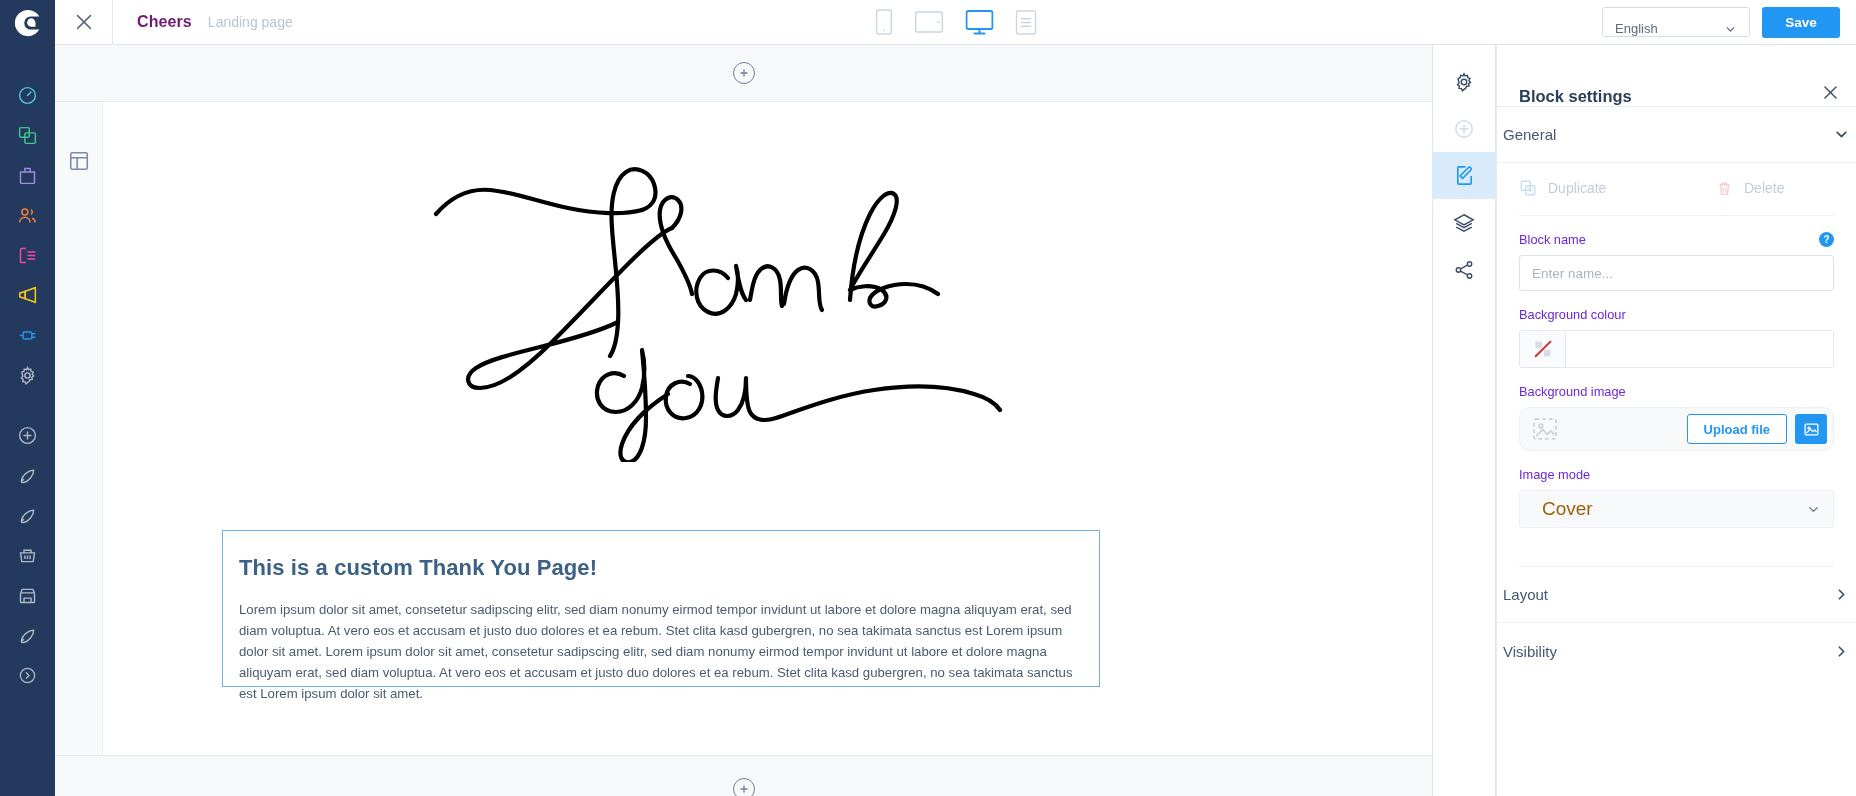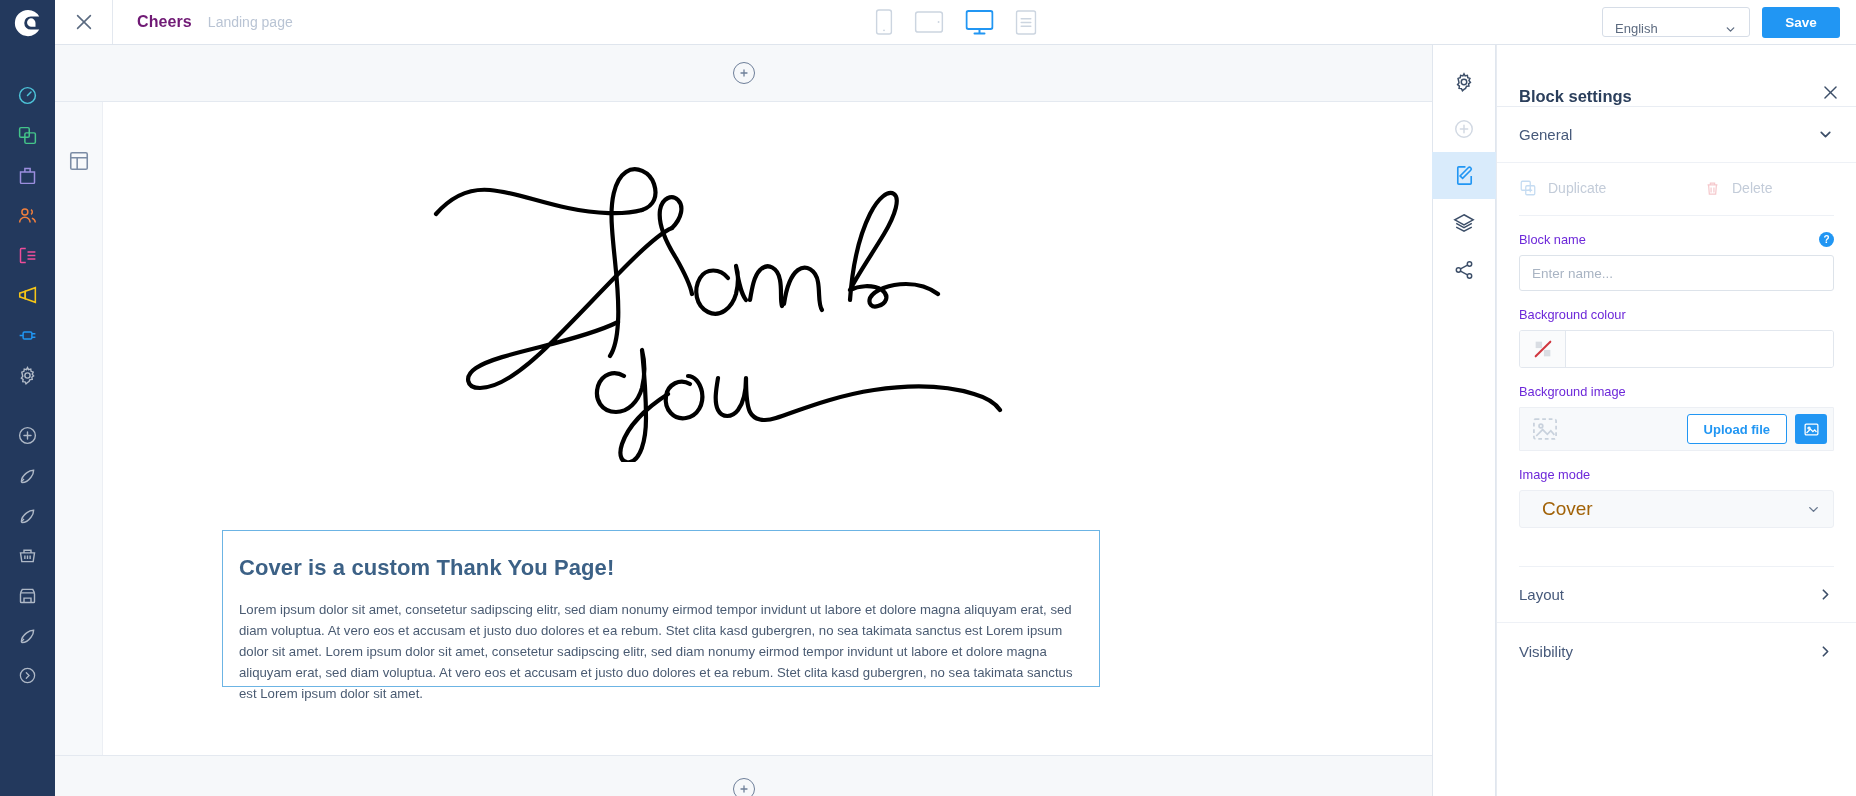--- a/index.html
+++ b/index.html
@@ -176,31 +176,31 @@
   }
   .panel-head {
     height: 62px;
     display: flex; align-items: flex-end; justify-content: space-between;
     padding: 0 16px 0 22px;
     border-bottom: 1px solid #e9edf3;
   }
   .panel-title { font-size: 16.5px; font-weight: bold; color: #2b3f5c; }
   .panel-close { cursor: pointer; }
   .section-row {
-    height: 56px; padding: 0 22px;
+    height: 56px; padding: 0 6px;
     display: flex; align-items: center; justify-content: space-between;
     cursor: pointer;
     border-bottom: 1px solid #eef1f6;
   }
   .section-row.noborder { border-bottom: none; }
   .section-label { font-size: 15px; color: #46597a; }
   .panel-body { padding: 0 22px; }
   .dupdel {
     display: flex; align-items: center;
-    gap: 0;
+    gap: 12px;
     padding: 16px 0 18px 0;
     border-bottom: 1px solid #eef1f6;
   }
   .dupdel-item {
     display: flex; align-items: center; gap: 11px;
     cursor: default;
   }
   .dupdel-item:first-child { width: 185px; }
   .dupdel-label { font-size: 14px; color: #c3ccd9; }
   .field { padding-top: 16px; }
@@ -237,21 +237,21 @@
     display: flex; align-items: center; justify-content: center;
     cursor: pointer;
   }
   .color-value {
     flex: 1; background: #fff;
   }
   .bgimg-row {
     display: flex; align-items: center;
     width: 100%; height: 44px;
     background: #f7f9fb;
-    border: 1px solid #eceff4; border-radius: 1px;
+    border: 1px solid #eceff4; border-radius: 11px;
     padding: 0 6px 0 10px;
     gap: 8px;
   }
   .bgimg-thumb { width: 30px; height: 28px; flex-shrink: 0; }
   .bgimg-spacer { flex: 1; }
   .upload-btn {
     height: 30px; padding: 0 16px;
     border: 1px solid #2196f3; border-radius: 3px;
     background: #fff; color: #2196f3;
     font-size: 13px; font-weight: bold;
@@ -481,21 +481,21 @@
               <path d="M422 168 C424 140 430 106 442 82 C450 66 460 58 466 62 C472 66 468 82 456 102 C444 122 430 142 422 158 C430 154 444 152 454 158 C462 164 458 172 450 174 C444 176 440 172 442 166 C446 158 462 152 478 152 C492 152 502 156 510 162"></path>
 
               <path d="M196 244 C186 238 174 242 170 254 C166 268 174 280 188 280 C200 280 210 270 214 256 C218 240 216 226 214 218 C216 238 218 262 218 286 C218 310 212 328 202 330 C194 332 190 324 194 312 C200 294 218 276 240 262"></path>
               <path d="M262 252 C252 246 240 252 238 264 C236 278 246 288 258 286 C270 284 276 272 274 260 C272 250 266 244 260 244"></path>
               <path d="M290 246 C288 258 286 270 290 278 C294 286 304 286 310 278 C316 270 318 256 318 246 C318 258 318 272 322 280 C326 288 336 290 348 286 C372 278 406 264 446 258 C486 252 520 254 546 262 C560 266 568 272 572 278"></path>
             </g>
           </svg>
         </div>
 
         <div class="content-block">
-          <div class="block-h1">Cover is a custom Thank You Page!</div>
+          <div class="block-h1">This is a custom Thank You Page!</div>
           <div class="block-p">Lorem ipsum dolor sit amet, consetetur sadipscing elitr, sed diam nonumy eirmod tempor invidunt ut labore et dolore magna aliquyam erat, sed diam voluptua. At vero eos et accusam et justo duo dolores et ea rebum. Stet clita kasd gubergren, no sea takimata sanctus est Lorem ipsum dolor sit amet. Lorem ipsum dolor sit amet, consetetur sadipscing elitr, sed diam nonumy eirmod tempor invidunt ut labore et dolore magna aliquyam erat, sed diam voluptua. At vero eos et accusam et justo duo dolores et ea rebum. Stet clita kasd gubergren, no sea takimata sanctus est Lorem ipsum dolor sit amet.</div>
         </div>
       </div>
     </div>
 
     <div class="add-bottom-strip">
       <div class="plus-circle">
         <svg width="12" height="12" viewBox="0 0 24 24" fill="none" stroke="#6e7f99" stroke-width="2.6">
           <path d="M12 6 v12 M6 12 h12" stroke-linecap="round"></path>
         </svg>

